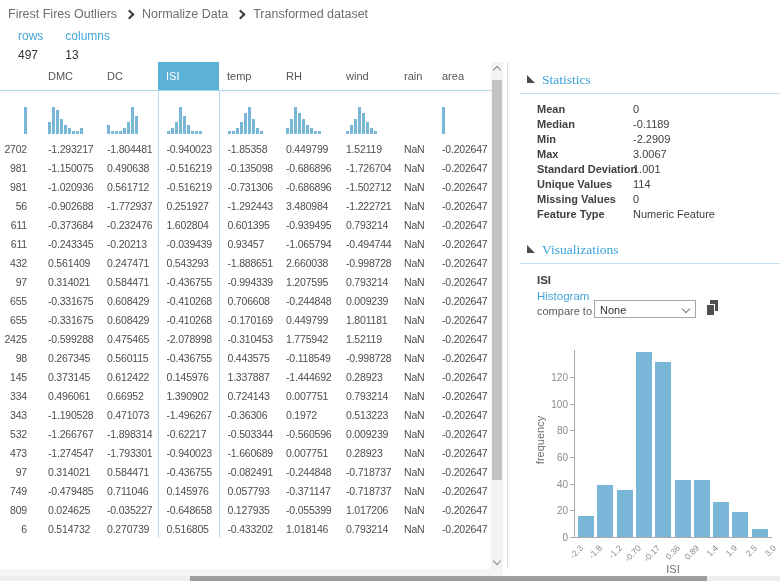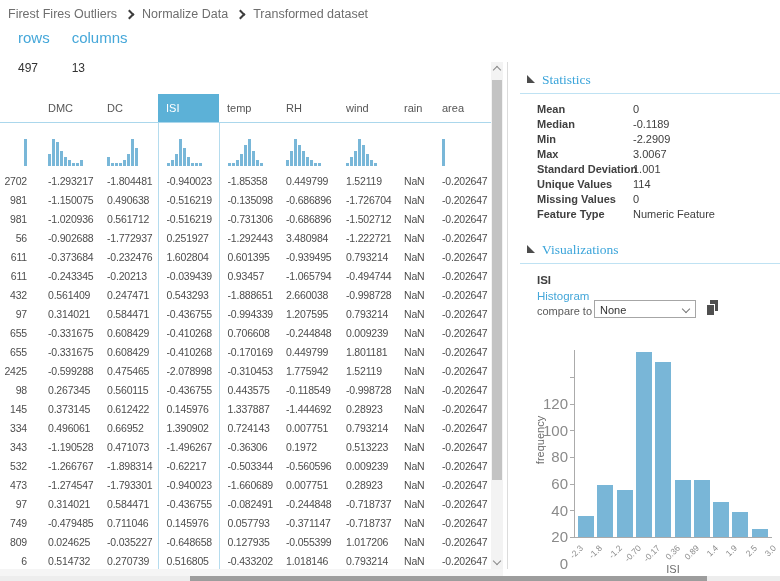--- a/index.html
+++ b/index.html
@@ -8,24 +8,24 @@
     font-family:"Liberation Sans","DejaVu Sans",sans-serif;color:#4d4d4d;
   }
   
   #breadcrumb{position:absolute;left:8px;top:7px;font-size:12.5px;color:#6e6e6e;display:flex;align-items:center;}
   .crumb{margin-right:9px;}
   .crumb-sep{width:5px;height:5px;border-right:2px solid #3d3d3d;border-bottom:2px solid #3d3d3d;
     transform:rotate(-45deg);margin:1px 9px 0 0;display:inline-block;}
   
   #meta{position:absolute;left:18px;top:29px;display:flex;}
   .meta-block{margin-right:22px;}
-  .meta-label{font-size:15px;color:#45a7d9;margin-bottom:15px;}
+  .meta-label{font-size:12px;color:#45a7d9;margin-bottom:5px;}
   .meta-value{font-size:12px;color:#333;}
   
-  #tablewrap{position:absolute;left:0;top:62px;width:492px;margin-top:32px;}
+  #tablewrap{position:absolute;left:0;top:62px;width:492px;}
   table{border-collapse:collapse;table-layout:fixed;width:492px;}
   th,td{padding:0;margin:0;font-weight:normal;overflow:hidden;white-space:nowrap;}
   #hdr-row th{height:28px;font-size:11px;color:#555;text-align:left;vertical-align:middle;
     border-bottom:1px solid #abd7ec;}
   #hdr-row th span{padding-left:8px;display:inline-block;}
   #hdr-row th.selhead{background:#5cb1d7;}
   #hdr-row th.selhead span{color:#fff;}
   .sparkcell{height:48px;vertical-align:bottom;}
   .spark{display:flex;align-items:flex-end;padding:0 0 5px 8px;height:30px;}
   .spark i{display:block;width:3px;margin-right:1px;background:#79b7d8;}
@@ -60,21 +60,21 @@
     background:#fff;font-size:11px;color:#333;line-height:18px;padding-left:5px;box-sizing:border-box;cursor:pointer;}
   #compare-select .chev{position:absolute;right:6px;top:5px;transform:rotate(45deg);border-color:#777;}
   #copy-icon{position:absolute;left:706px;top:300px;width:14px;height:16px;cursor:pointer;}
   #copy-icon::before{content:"";position:absolute;left:4px;top:0;width:8px;height:11px;background:#4f4f4f;}
   #copy-icon::after{content:"";position:absolute;left:0;top:4px;width:7px;height:10px;background:#4f4f4f;border:1px solid #fff;}
   
   #chart{position:absolute;left:520px;top:342px;width:260px;height:237px;}
   #yaxis{position:absolute;left:54px;top:8px;width:1px;height:187px;background:#ababab;}
   #xaxis{position:absolute;left:54px;top:195px;width:198px;height:1px;background:#ababab;}
   .bar{position:absolute;background:#79b6d7;width:16px;}
-  .ytick{position:absolute;right:212px;width:26px;text-align:right;font-size:15px;color:#8a8a8a;margin-top:23px;}
+  .ytick{position:absolute;right:212px;width:26px;text-align:right;font-size:10px;color:#8a8a8a;}
   .ymark{position:absolute;left:50px;width:4px;height:1px;background:#ababab;}
   .xtick{position:absolute;width:30px;text-align:right;font-size:8.5px;color:#8a8a8a;
     transform:rotate(-45deg);transform-origin:100% 0;}
   #ylab{position:absolute;left:-60px;top:92px;width:160px;text-align:center;font-size:11px;color:#6e6e6e;
     transform:rotate(-90deg);}
   #xlab{position:absolute;left:54px;top:221px;width:198px;text-align:center;font-size:11px;color:#6e6e6e;}
 </style>
 </head>
 <body>
 

